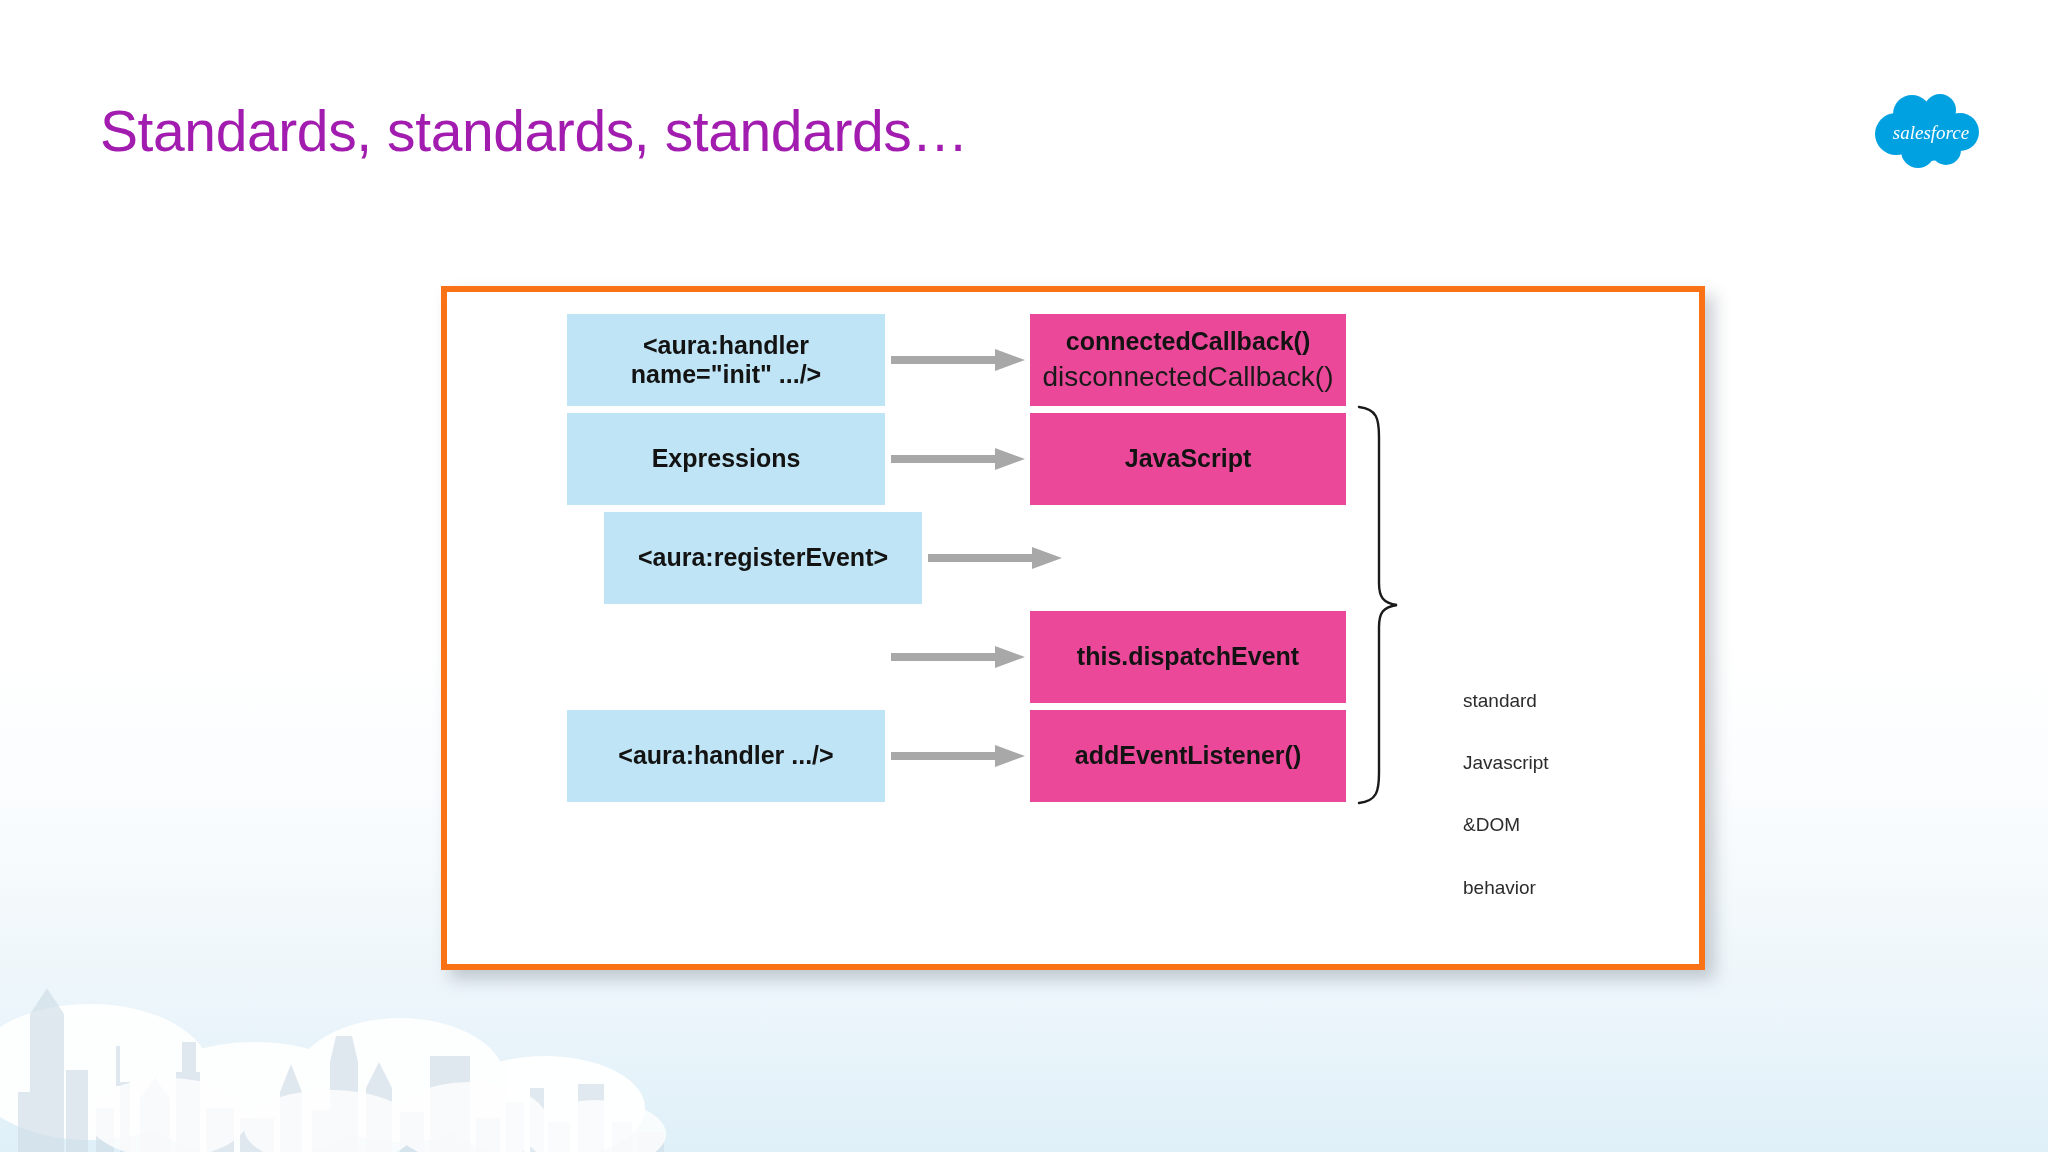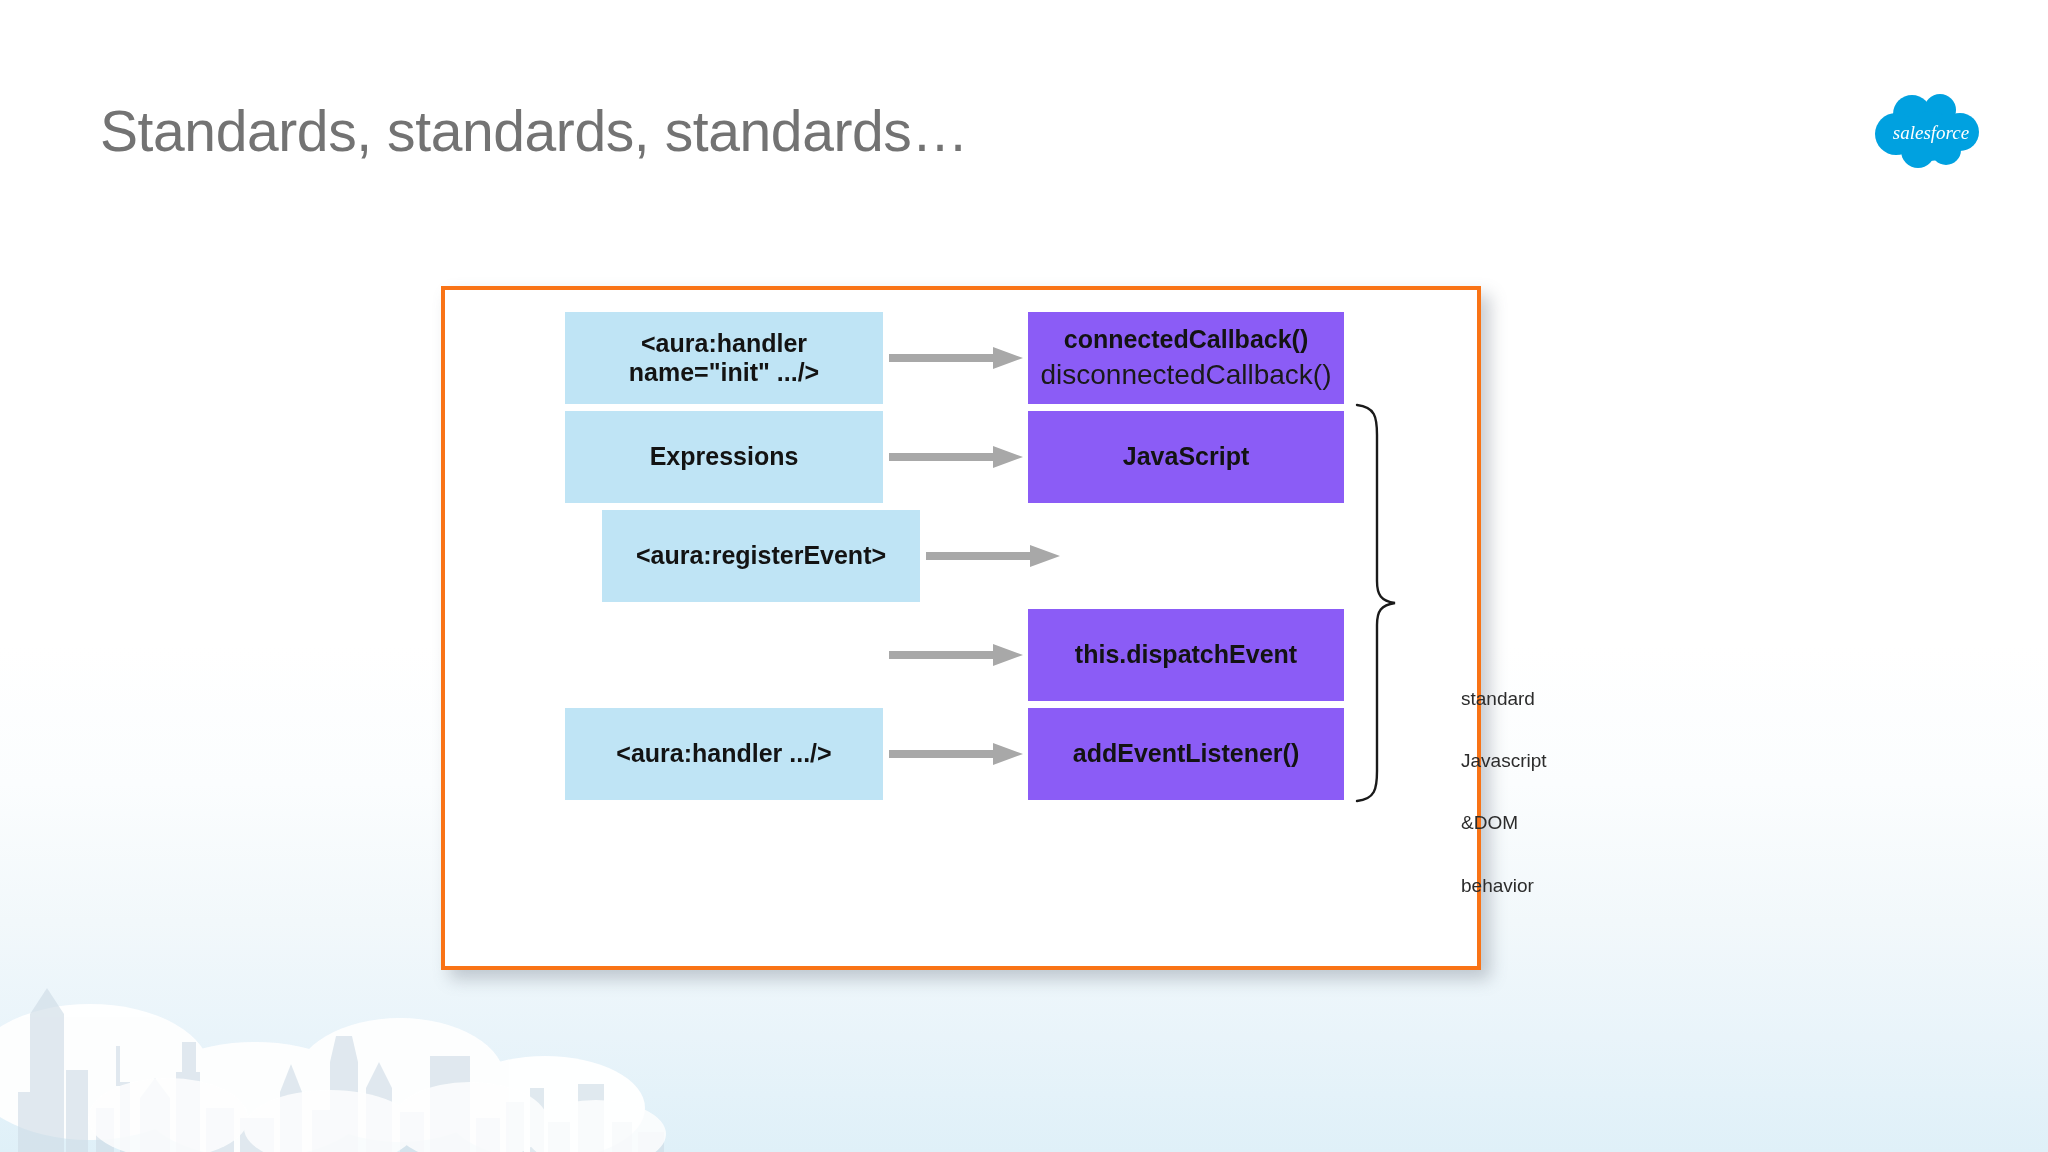--- a/index.html
+++ b/index.html
@@ -41,45 +41,45 @@
     pointer-events: none;
   }
 
   
   .slide-title {
     position: absolute;
     left: 100px;
     top: 98px;
     font-size: 57px;
     font-weight: 400;
-    color: #737373;
+    color: #a21caf;
     letter-spacing: -0.4px;
     white-space: nowrap;
     z-index: 5;
   }
 
   
   .sf-logo {
     position: absolute;
     right: 58px;
     top: 88px;
     width: 116px;
     height: 82px;
     z-index: 5;
   }
 
   
   .diagram-frame {
     position: absolute;
     left: 441px;
     top: 286px;
-    width: 1040px;
+    width: 1264px;
     height: 684px;
     background: #ffffff;
-    border: 4px solid #f97316;
+    border: 6px solid #f97316;
     box-shadow: 9px 9px 16px rgba(90, 100, 115, 0.32);
     z-index: 4;
   }
 
   .diagram-inner {
     position: relative;
     width: 100%;
     height: 100%;
   }
 
@@ -114,21 +114,21 @@
     width: 318px;
     background: #bfe4f5;
     color: #131313;
     font-size: 25px;
     font-weight: bold;
   }
 
   .dst-box {
     left: 583px;
     width: 316px;
-    background: #8b5cf6;
+    background: #ec4899;
     color: #131313;
     font-size: 25px;
     font-weight: bold;
   }
 
   .dst-sub {
     font-size: 28px;
     font-weight: 400;
     margin-top: 3px;
     color: #1a1a1a;

